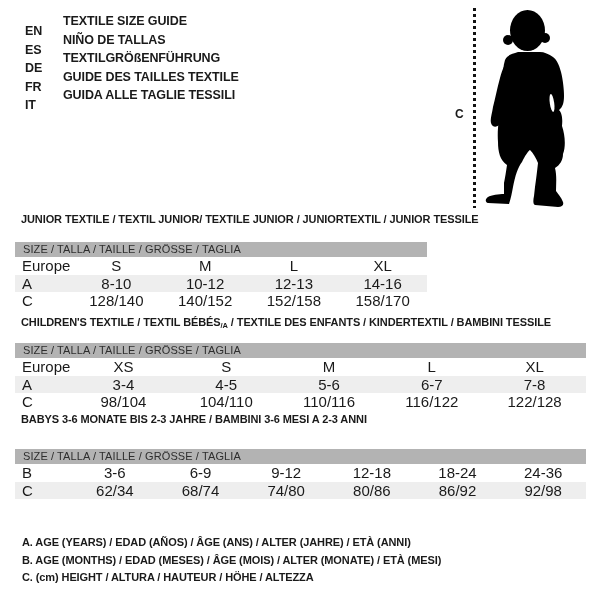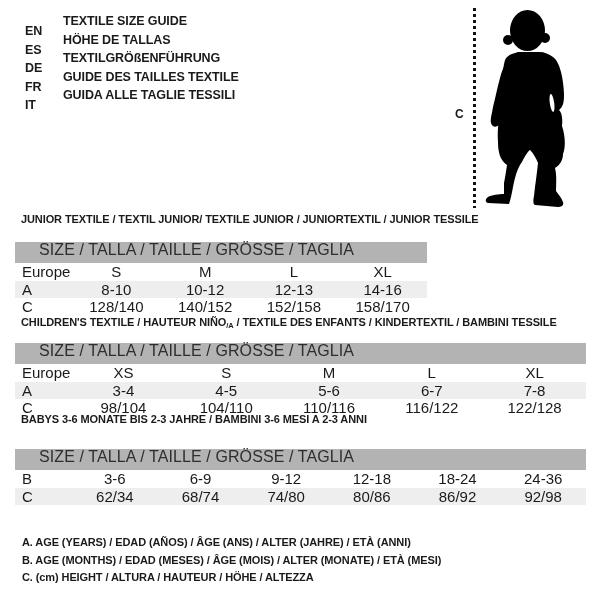--- a/index.html
+++ b/index.html
@@ -27,22 +27,22 @@
   .tbl{position:absolute;left:15px;}
   .t1{top:213px;width:412px;}
   .t2{top:316px;width:571px;}
   .t3{top:413px;width:571px;}
   .tbl-title{font-weight:bold;font-size:11px;line-height:13px;margin-left:6px;
     letter-spacing:-0.1px;white-space:nowrap;}
   .t1 .tbl-title{margin-bottom:16px;}
   .t2 .tbl-title{margin-bottom:11px;}
   .t3 .tbl-title{margin-bottom:23px;}
   .tbl-title .sub{font-size:7.5px;vertical-align:-2px;}
-  .tbl-bar{background:var(--bar,#b3b3b3);height:21px;line-height:15px;
-    font-size:16px;padding-left:24px;color:#2e2e2e;letter-spacing:0.1px;}
+  .tbl-bar{background:var(--bar,#b3b3b3);height:15px;line-height:15px;
+    font-size:11px;padding-left:8px;color:#2e2e2e;letter-spacing:0.1px;}
   .tbl-row{display:grid;height:17.5px;align-items:center;font-size:15px;}
   .tbl-row.shaded{background:var(--shade,#eeeeee);}
   .cell-label{text-align:left;padding-left:7px;}
   .cell-val{text-align:center;}
 
   
   .legend{position:absolute;left:22px;top:534px;font-weight:bold;font-size:11px;
     line-height:17.6px;letter-spacing:-0.1px;white-space:nowrap;}
 </style>
 </head>
@@ -50,21 +50,21 @@
 
 <div class="sheet">
 
   <div class="lang-block">
     <div class="lang-row">
       <span class="lang-code">EN</span>
       <span class="lang-label">TEXTILE SIZE GUIDE</span>
     </div>
     <div class="lang-row">
       <span class="lang-code">ES</span>
-      <span class="lang-label">HÖHE DE TALLAS</span>
+      <span class="lang-label">NIÑO DE TALLAS</span>
     </div>
     <div class="lang-row">
       <span class="lang-code">DE</span>
       <span class="lang-label">TEXTILGRÖßENFÜHRUNG</span>
     </div>
     <div class="lang-row">
       <span class="lang-code">FR</span>
       <span class="lang-label">GUIDE DES TAILLES TEXTILE</span>
     </div>
     <div class="lang-row">
@@ -151,21 +151,21 @@
       <div class="tbl-row" style="grid-template-columns: 57px repeat(4, 1fr);">
         <div class="cell cell-label">C</div>
         <div class="cell cell-val">128/140</div>
         <div class="cell cell-val">140/152</div>
         <div class="cell cell-val">152/158</div>
         <div class="cell cell-val">158/170</div>
       </div>
     </section>
   <section class="tbl t2">
       <div class="tbl-title">
-        <div class="tbl-title-line"><span>CHILDREN'S TEXTILE / HAUTEUR NIÑO</span><span class="sub">/A</span><span> / TEXTILE DES ENFANTS / KINDERTEXTIL / BAMBINI TESSILE</span></div>
+        <div class="tbl-title-line"><span>CHILDREN'S TEXTILE / TEXTIL BÉBÉS</span><span class="sub">/A</span><span> / TEXTILE DES ENFANTS / KINDERTEXTIL / BAMBINI TESSILE</span></div>
       </div>
       <div class="tbl-bar">SIZE / TALLA / TAILLE / GRÖSSE / TAGLIA</div>
       <div class="tbl-row" style="grid-template-columns: 57px repeat(5, 1fr);">
         <div class="cell cell-label">Europe</div>
         <div class="cell cell-val">XS</div>
         <div class="cell cell-val">S</div>
         <div class="cell cell-val">M</div>
         <div class="cell cell-val">L</div>
         <div class="cell cell-val">XL</div>
       </div>

